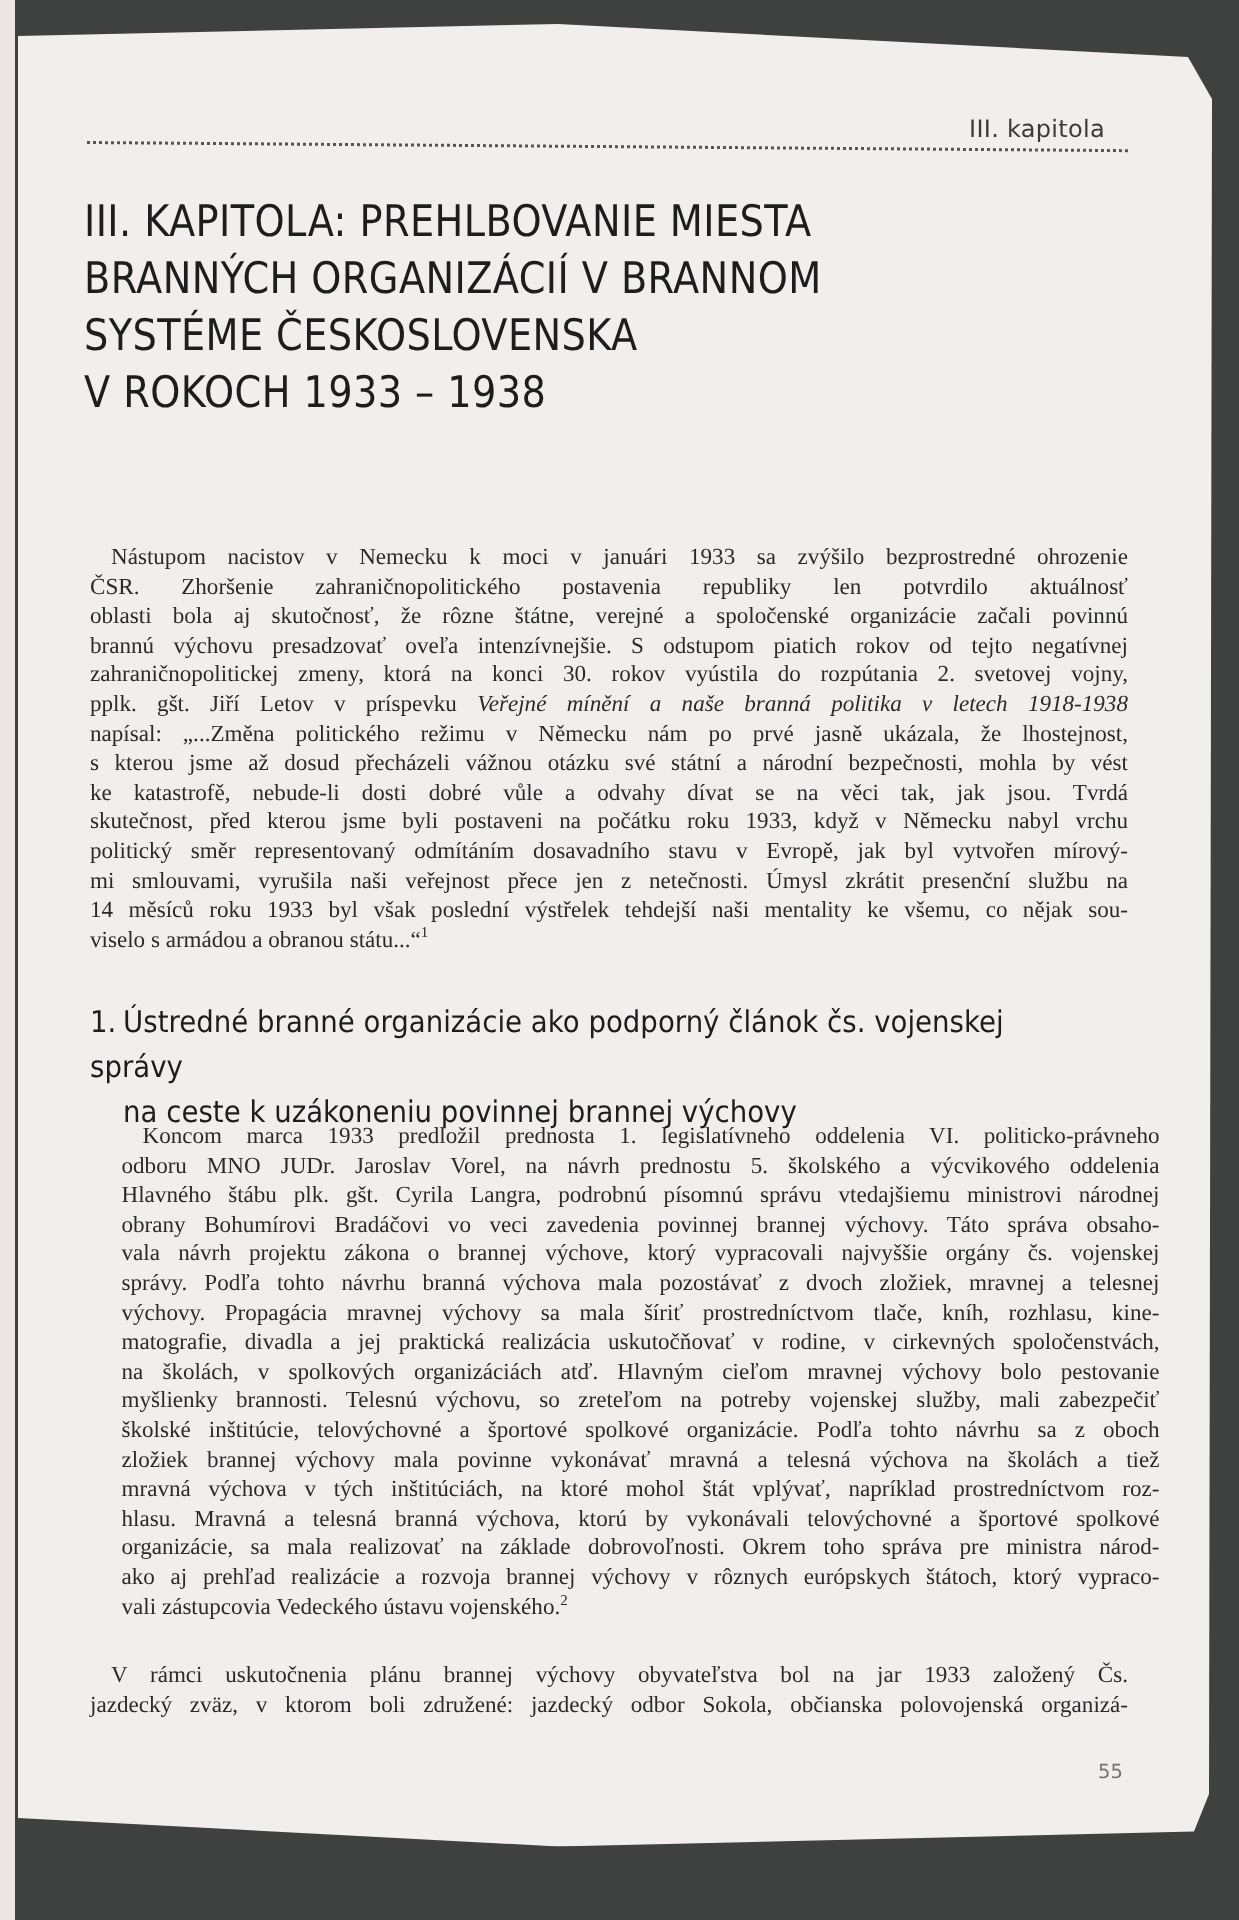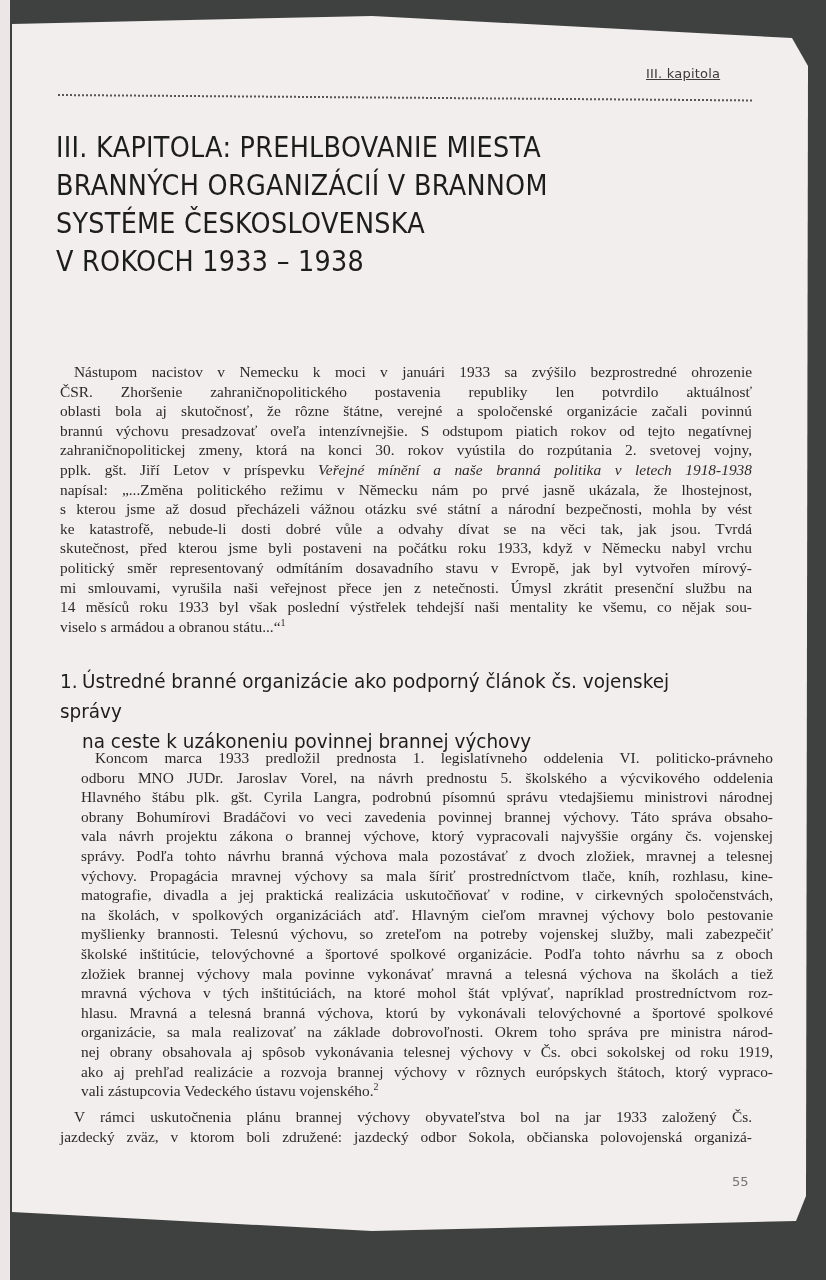--- a/index.html
+++ b/index.html
@@ -12,24 +12,23 @@
     .left-strip {
       position: absolute; left: 0; top: 0; width: 10px; height: 1280px;
       background: #ece6e6;
     }
     .page {
       position: absolute; left: 12px; top: 16px; width: 796px; height: 1240px;
       background: #f3eeee;
       clip-path: polygon(0 8px, 360px 0, 780px 22px, 796px 50px, 794px 1180px, 784px 1205px, 360px 1215px, 0 1196px);
     }
     .running-head {
-      position: absolute; left: 634px; top: 50px;
-      font-family: "DejaVu Sans", sans-serif; font-size: 13px; color: #3a3a3a;
+      position: absolute; left: 634px; top: 60px;
+      font-family: "DejaVu Sans", sans-serif; font-size: 16px; color: #3a3a3a;
       letter-spacing: 0.2px;
-      text-decoration: underline;
     }
     .dotted-rule {
       position: absolute; left: 46px; top: 78px; width: 694px; height: 0;
       border-top: 2px dotted #555;
       transform: rotate(0.45deg); transform-origin: left center;
     }
     .chapter-title {
       position: absolute; left: 44px; top: 112px; width: 700px;
       font-family: "DejaVu Sans", sans-serif; font-weight: normal;
       font-size: 29px; line-height: 38px; color: #1d1d1d;
@@ -110,21 +109,20 @@
     <span class="line">správy. Podľa tohto návrhu branná výchova mala pozostávať z dvoch zložiek, mravnej a telesnej</span>
     <span class="line">výchovy. Propagácia mravnej výchovy sa mala šíriť prostredníctvom tlače, kníh, rozhlasu, kine-</span>
     <span class="line">matografie, divadla a jej praktická realizácia uskutočňovať v rodine, v cirkevných spoločenstvách,</span>
     <span class="line">na školách, v spolkových organizáciách atď. Hlavným cieľom mravnej výchovy bolo pestovanie</span>
     <span class="line">myšlienky brannosti. Telesnú výchovu, so zreteľom na potreby vojenskej služby, mali zabezpečiť</span>
     <span class="line">školské inštitúcie, telovýchovné a športové spolkové organizácie. Podľa tohto návrhu sa z oboch</span>
     <span class="line">zložiek brannej výchovy mala povinne vykonávať mravná a telesná výchova na školách a tiež</span>
     <span class="line">mravná výchova v tých inštitúciách, na ktoré mohol štát vplývať, napríklad prostredníctvom roz-</span>
     <span class="line">hlasu. Mravná a telesná branná výchova, ktorú by vykonávali telovýchovné a športové spolkové</span>
     <span class="line">organizácie, sa mala realizovať na základe dobrovoľnosti. Okrem toho správa pre ministra národ-</span>
-    <span class="line">nej obrany obsahovala aj spôsob vykonávania telesnej výchovy v Čs. obci sokolskej od roku 1919,</span>
     <span class="line">ako aj prehľad realizácie a rozvoja brannej výchovy v rôznych európskych štátoch, ktorý vypraco-</span>
     <span class="line last"><span>vali zástupcovia Vedeckého ústavu vojenského.</span><sup>2</sup></span>
   </div>
 
   <div class="body-text para3">
     <span class="line indent">V rámci uskutočnenia plánu brannej výchovy obyvateľstva bol na jar 1933 založený Čs.</span>
     <span class="line">jazdecký zväz, v ktorom boli združené: jazdecký odbor Sokola, občianska polovojenská organizá-</span>
   </div>
 
   <div class="page-number">55</div>

